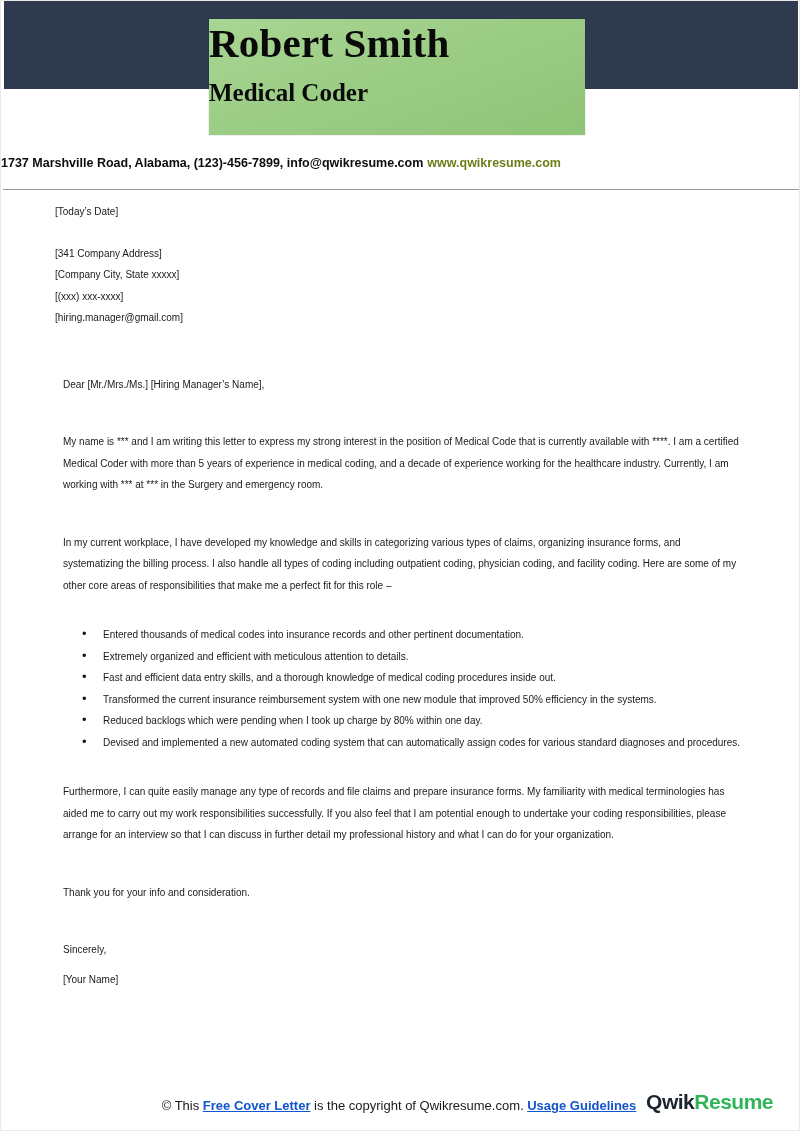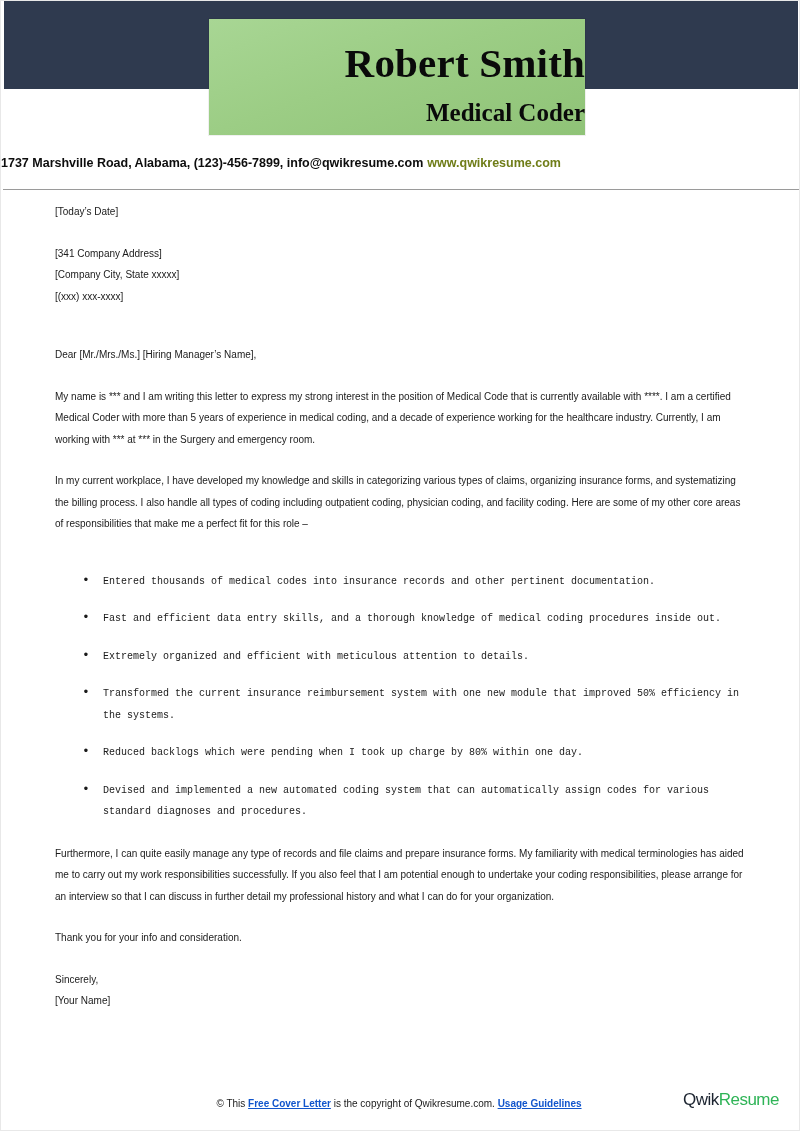--- a/index.html
+++ b/index.html
@@ -36,23 +36,23 @@
   .name-plate {
     position: absolute;
     left: 208px;
     top: 18px;
     width: 376px;
     height: 116px;
     background: linear-gradient(160deg, #a8d694 0%, #9ccd85 45%, #8fc377 100%);
     box-shadow: 0 0 0 1px rgba(0,0,0,0.06);
     display: flex;
     flex-direction: column;
-    align-items: flex-end;
+    align-items: flex-start;
     justify-content: flex-start;
-    padding-top: 20px;
+    padding-top: 0;
   }
 
   .cand-name {
     font-family: "Liberation Serif", serif;
     font-weight: bold;
     font-size: 41px;
     line-height: 1.18;
     color: #0a0a0a;
     letter-spacing: 0.2px;
     white-space: nowrap;
@@ -103,69 +103,68 @@
   }
 
   .block { margin: 0 0 0 0; }
   .line { white-space: nowrap; }
 
   .gap-sm { height: 11px; }
   .gap-md { height: 20px; }
   .gap-lg { height: 26px; }
 
   p.para {
-    margin: 0;
+    margin: 8px;
     text-align: left;
   }
 
   ul.bullets {
     margin: 0;
     padding: 0 0 0 48px;
     list-style: none;
   }
   ul.bullets li {
     position: relative;
-    margin: 16px 0 0 0;
+    margin: 0 0 0 0;
     padding-left: 0;
     line-height: 21.5px;
-    font-family: Liberation Mono, monospace;
   }
   ul.bullets li::before {
     content: "\2022";
     position: absolute;
     left: -21px;
     top: -1px;
     font-size: 13px;
     color: #1a1a1a;
   }
 
   
   .footer-note {
     position: absolute;
     left: 0;
     top: 1097px;
     width: 796px;
     text-align: center;
-    font-size: 10px;
+    font-size: 13px;
     color: #1a1a1a;
     white-space: nowrap;
   }
   .footer-note a,
   .footer-note .flink {
     color: #1155cc;
     text-decoration: underline;
     font-weight: bold;
   }
 
   .logo {
     position: absolute;
-    right: 20px;
+    right: 26px;
     top: 1089px;
-    font-size: 17px;
-    font-weight: normal;
+    font-size: 21px;
+    font-weight: bold;
     letter-spacing: -0.5px;
     white-space: nowrap;
   }
   .logo .qwik { color: #1c2430; }
   .logo .resume { color: #2fb457; }
 </style>
 </head>
 <body>
 
 <div class="page">
@@ -188,41 +187,42 @@
     <div class="block">
       <div class="line">[Today’s Date]</div>
     </div>
 
     <div class="gap-md"></div>
 
     <div class="block">
       <div class="line">[341 Company Address]</div>
       <div class="line">[Company City, State xxxxx]</div>
       <div class="line">[(xxx) xxx-xxxx]</div>
+      <div class="line">[hiring.manager@gmail.com]</div>
     </div>
 
     <div class="gap-lg"></div>
     <div class="gap-sm"></div>
 
     <p class="para">Dear [Mr./Mrs./Ms.] [Hiring Manager’s Name],</p>
 
     <div class="gap-md"></div>
 
     <p class="para">My name is *** and I am writing this letter to express my strong interest in the position of Medical Code that is currently available with ****. I am a certified Medical Coder with more than 5 years of experience in medical coding, and a decade of experience working for the healthcare industry. Currently, I am working with *** at *** in the Surgery and emergency room.</p>
 
     <div class="gap-md"></div>
 
     <p class="para">In my current workplace, I have developed my knowledge and skills in categorizing various types of claims, organizing insurance forms, and systematizing the billing process. I also handle all types of coding including outpatient coding, physician coding, and facility coding. Here are some of my other core areas of responsibilities that make me a perfect fit for this role –</p>
 
     <div class="gap-md"></div>
 
     <ul class="bullets">
       <li>Entered thousands of medical codes into insurance records and other pertinent documentation.</li>
+      <li>Extremely organized and efficient with meticulous attention to details.</li>
       <li>Fast and efficient data entry skills, and a thorough knowledge of medical coding procedures inside out.</li>
-      <li>Extremely organized and efficient with meticulous attention to details.</li>
       <li>Transformed the current insurance reimbursement system with one new module that improved 50% efficiency in the systems.</li>
       <li>Reduced backlogs which were pending when I took up charge by 80% within one day.</li>
       <li>Devised and implemented a new automated coding system that can automatically assign codes for various standard diagnoses and procedures.</li>
     </ul>
 
     <div class="gap-md"></div>
 
     <p class="para">Furthermore, I can quite easily manage any type of records and file claims and prepare insurance forms. My familiarity with medical terminologies has aided me to carry out my work responsibilities successfully. If you also feel that I am potential enough to undertake your coding responsibilities, please arrange for an interview so that I can discuss in further detail my professional history and what I can do for your organization.</p>
 
     <div class="gap-md"></div>

